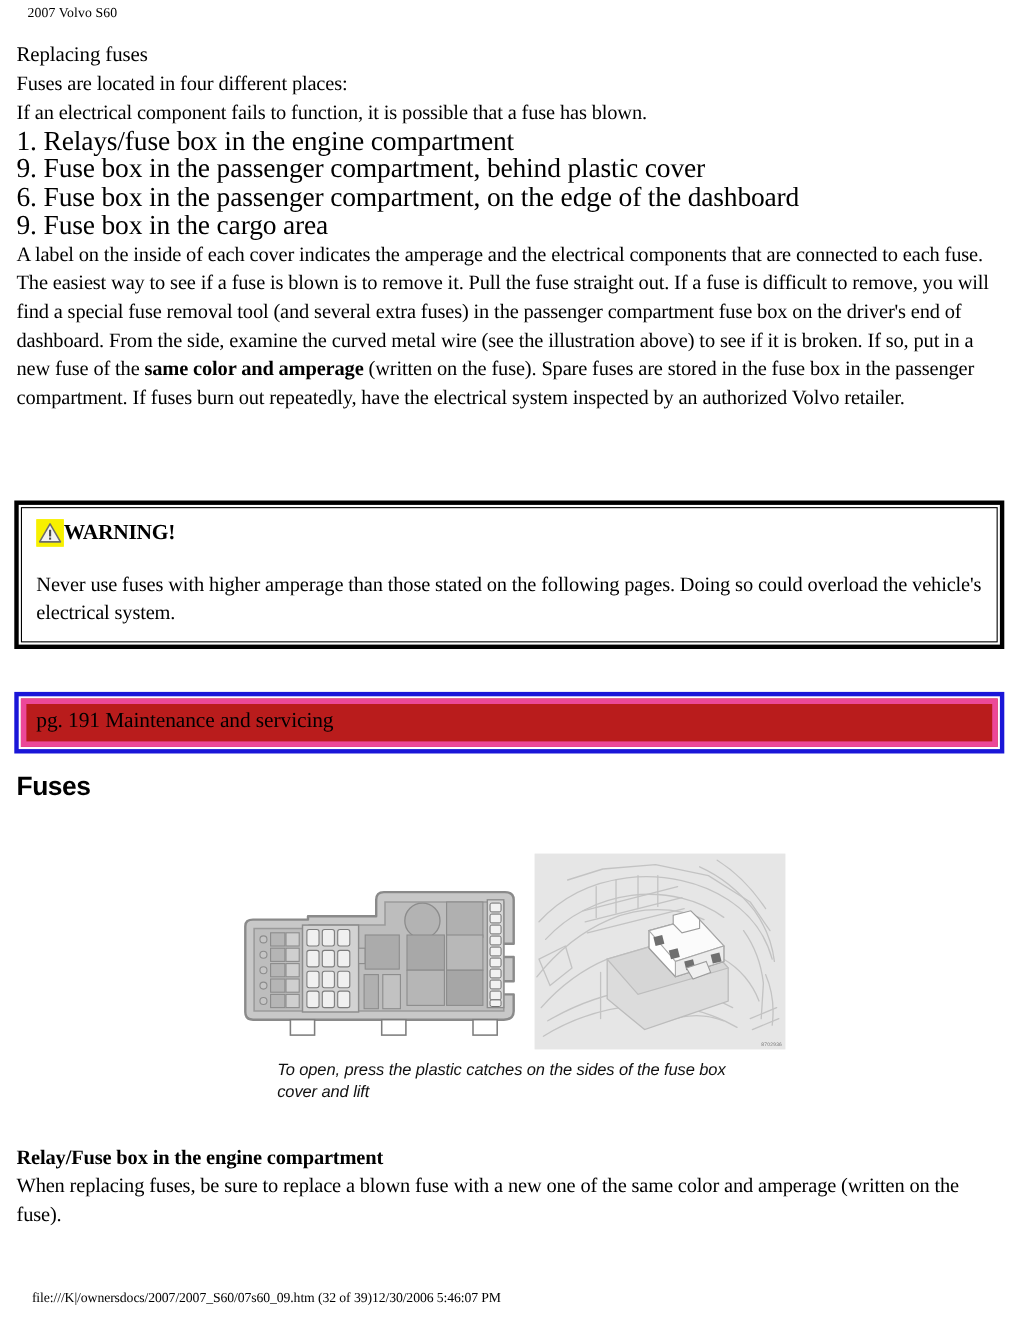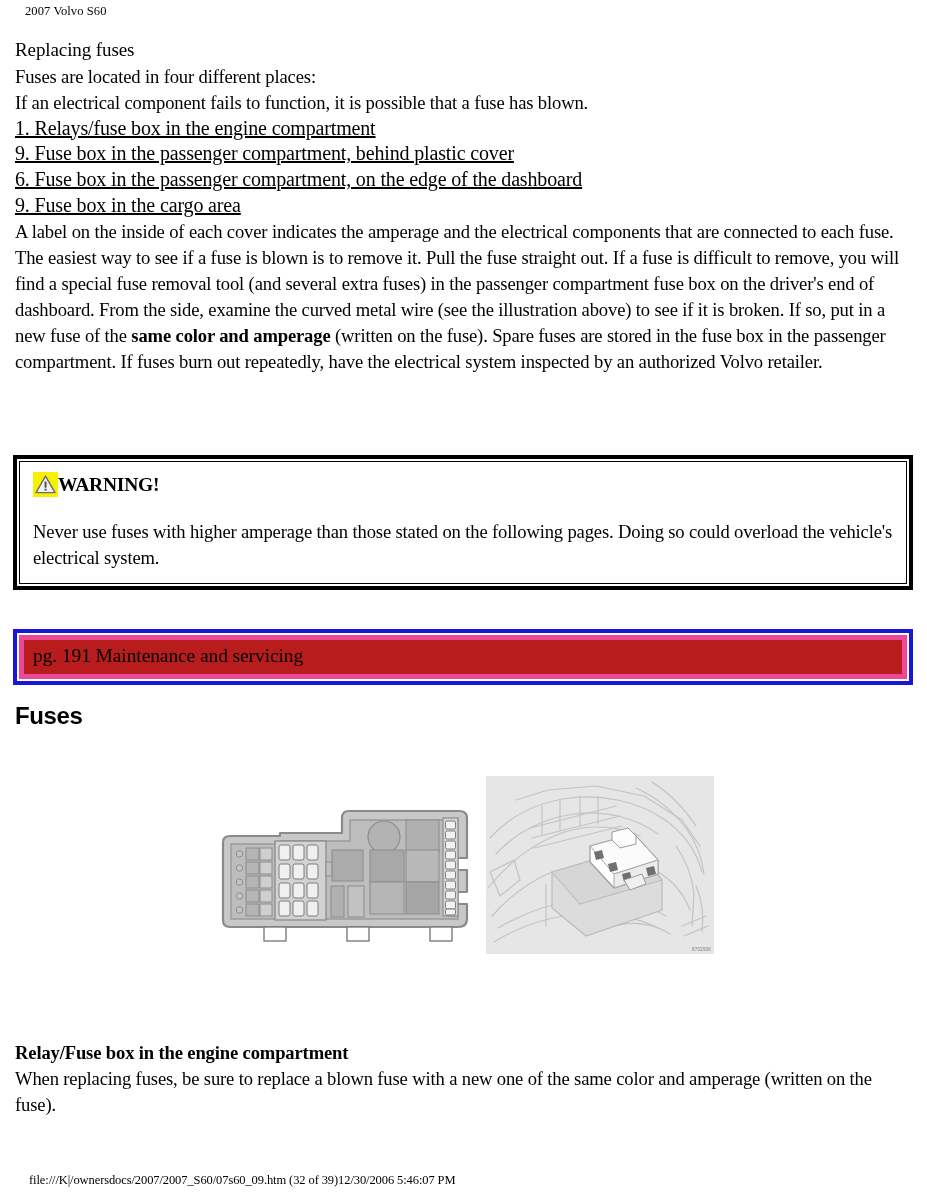--- a/index.html
+++ b/index.html
@@ -58,24 +58,23 @@
 
   p.body-para {
     font-size: 18.6px;
     line-height: 25.9px;
     margin: 0;
     letter-spacing: -0.15px;
     text-align: left;
   }
 
   .list-line {
-    font-size: 20px;
+    font-size: 25px;
     line-height: 25.9px;
     letter-spacing: -0.15px;
-    text-decoration: underline;
   }
 
   b.inline-bold { font-weight: bold; }
 
   
   .warning-outer {
     position: absolute;
     left: 13px;
     top: 455px;
     width: 900px;
@@ -396,20 +395,21 @@
           <path d="M108,76 L116,74 L118,82 L110,84 Z"></path>
           <path d="M122,88 L130,86 L132,94 L124,96 Z"></path>
           <path d="M136,98 L144,96 L146,104 L138,106 Z"></path>
           <path d="M160,92 L168,90 L170,98 L162,100 Z"></path>
         </g>
         <path d="M138,104 L156,98 L160,108 L144,114 Z" fill="#f0f0f0" stroke="#9b9b9b" stroke-width="1"></path>
       </svg>
       <div class="fig-stamp">8702936</div>
     </div>
 
+    <div class="figure-caption">To open, press the plastic catches on the sides of the fuse box cover and lift</div>
   </div>
 
   <div class="lower-section">
     <p class="subhead">Relay/Fuse box in the engine compartment</p>
     <p class="body-para">When replacing fuses, be sure to replace a blown fuse with a new one of the same color and amperage (written on the fuse).</p>
   </div>
 
   <div class="footer">file:///K|/ownersdocs/2007/2007_S60/07s60_09.htm (32 of 39)12/30/2006 5:46:07 PM</div>
 
 </div>

